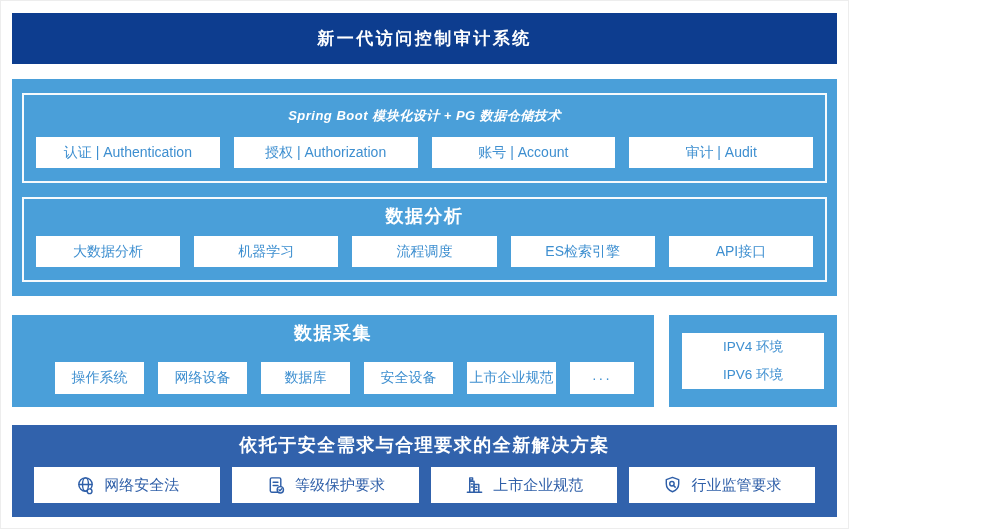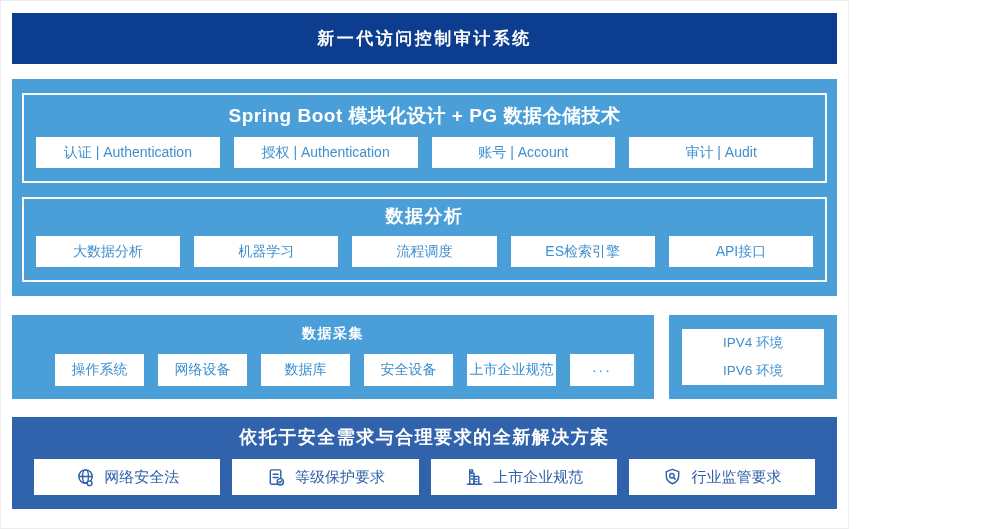--- a/index.html
+++ b/index.html
@@ -20,34 +20,34 @@
   
   .platform {
     margin-top:15px; background:#4a9fd9;
     padding:14px 10px; display:flex; flex-direction:column; gap:14px; flex:0 0 auto;
   }
   .subbox { border:2px solid rgba(255,255,255,0.95); padding:0 12px 13px 12px; }
   .sub-title {
     color:#fff; text-align:center; font-weight:bold;
     font-size:18px; line-height:22px; padding:10px 0 10px 0; letter-spacing:1.5px;
   }
-  .sub-title.italic { font-size:19px; letter-spacing:0.5px; }
+  .sub-title.italic { font-style:italic; font-size:13px; letter-spacing:0.5px; }
   .sub-title.tight { padding:6px 0 9px 0; }
   .boxrow { display:flex; gap:14px;align-items:center; }
   .wbox {
     flex:1; background:#fff; height:31px;
     display:flex; align-items:center; justify-content:center;
     color:#3e8fd0; font-size:14px; white-space:nowrap;
   }
   
   .collect-row { margin-top:19px; display:flex; gap:15px; flex:0 0 auto; }
   .collect { flex:1; background:#4a9fd9; padding:4px 20px 13px 20px; }
   .collect-title {
     color:#fff; text-align:center; font-weight:bold;
-    font-size:14px; line-height:24px; padding:2px 0 9px 0; letter-spacing:1.5px;
+    font-size:18px; line-height:24px; padding:2px 0 17px 0; letter-spacing:1.5px;
   }
   .collect .boxrow { gap:14px;margin-left:23px; }
   .collect .wbox { height:32px; }
   .wbox.dots { flex:0.72; letter-spacing:2px; }
   .env {
     width:168px; background:#4a9fd9; flex:0 0 168px;
     display:flex; flex-direction:column; justify-content:center; 
     padding:12px 13px;
   }
   .env .wbox { flex:0 0 auto; height:28px; font-size:13.5px; }
@@ -73,21 +73,21 @@
   <div class="banner">
     <span>新一代访问控制审计系统</span>
   </div>
 
   <div class="platform">
 
     <div class="subbox">
       <div class="sub-title italic">Spring Boot 模块化设计 + PG 数据仓储技术</div>
       <div class="boxrow">
         <div class="wbox">认证 | Authentication</div>
-        <div class="wbox">授权 | Authentication</div>
+        <div class="wbox">授权 | Authorization</div>
         <div class="wbox">账号 | Account</div>
         <div class="wbox">审计 | Audit</div>
       </div>
     </div>
 
     <div class="subbox">
       <div class="sub-title tight">数据分析</div>
       <div class="boxrow">
         <div class="wbox">大数据分析</div>
         <div class="wbox">机器学习</div>

